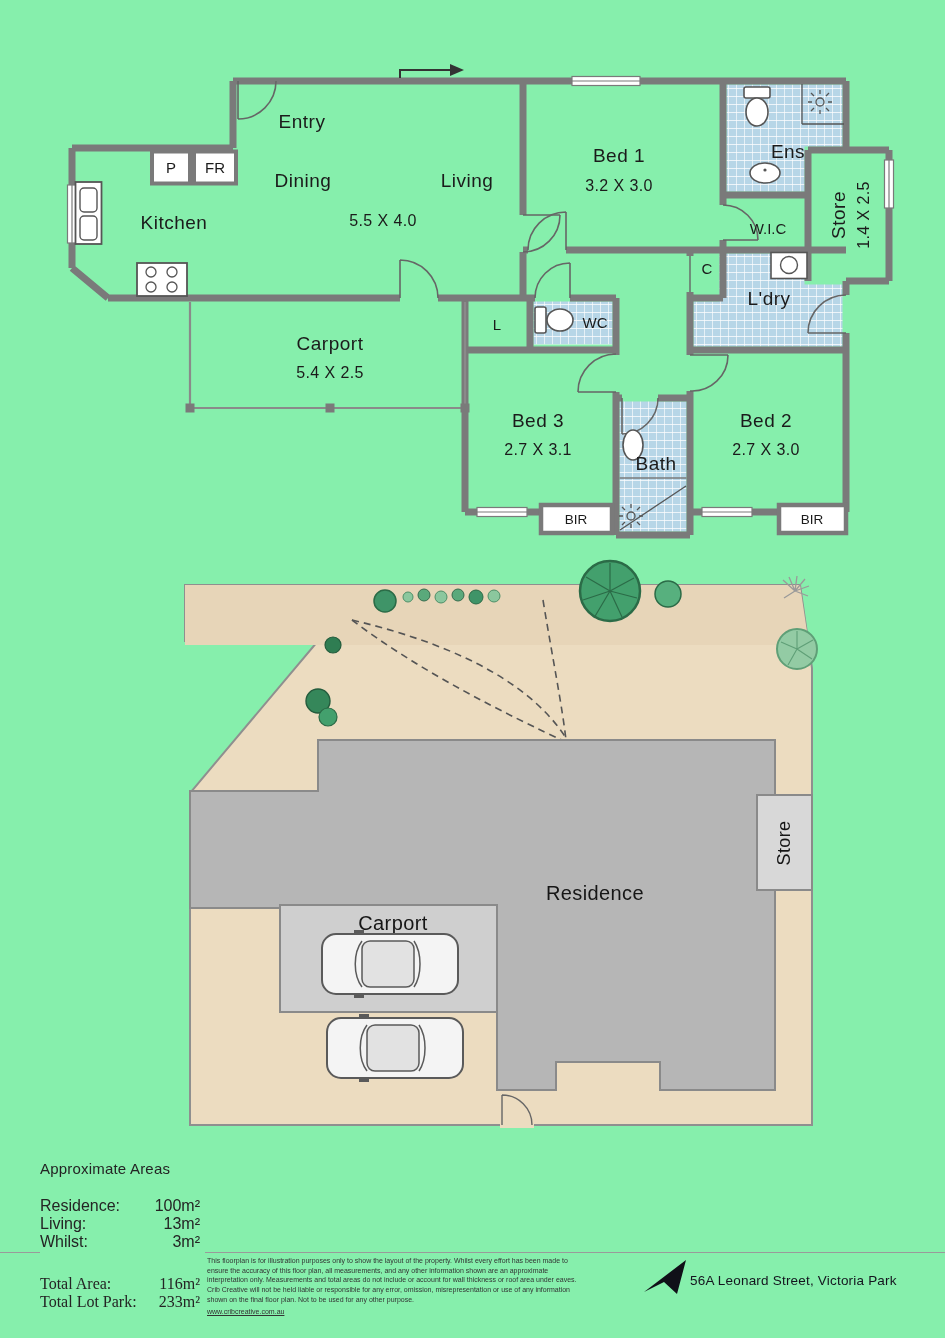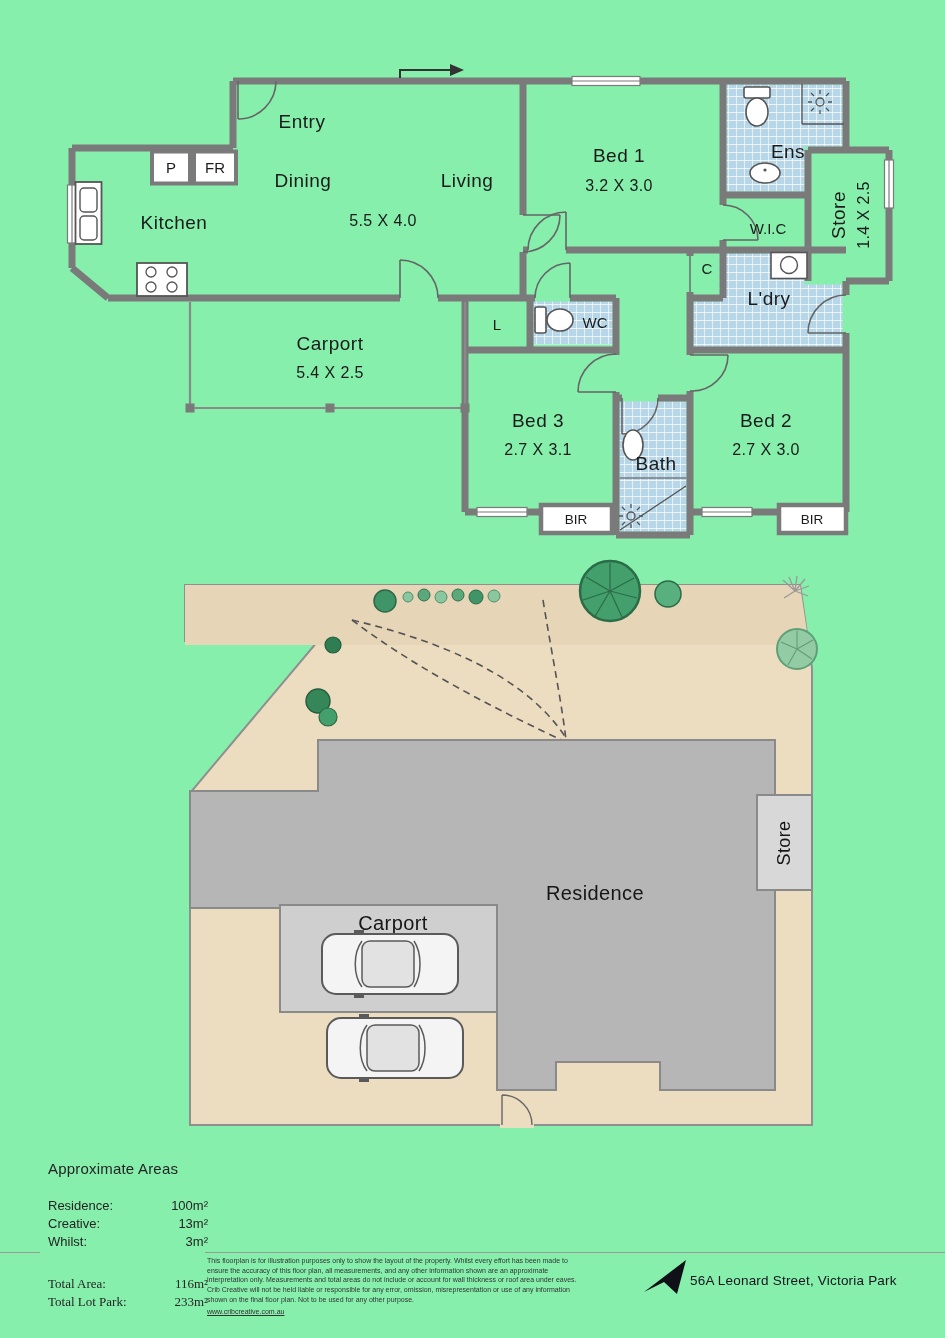--- a/index.html
+++ b/index.html
@@ -6,23 +6,23 @@
   .page{position:relative;width:945px;height:1338px;background:#86efac;overflow:hidden;font-family:"Liberation Sans",sans-serif;}
   .plan-svg{position:absolute;left:0;top:0;}
   svg text{font-family:"Liberation Sans",sans-serif;fill:#1b1b1b;}
   .rn{font-size:19px;letter-spacing:.5px;text-anchor:middle;}
   .dim{font-size:16px;letter-spacing:.4px;text-anchor:middle;}
   .sm{font-size:15px;text-anchor:middle;}
   .xs{font-size:13.5px;text-anchor:middle;}
   .site-label{font-size:20px;letter-spacing:.4px;text-anchor:middle;fill:#161616;}
   .site-label-sm{font-size:18px;letter-spacing:.4px;text-anchor:middle;fill:#161616;}
 
-  .areas{position:absolute;left:48px;top:1160px;width:170px;color:#242424;}
+  .areas{position:absolute;left:40px;top:1160px;width:170px;color:#242424;}
   .areas-title{font-size:15px;letter-spacing:.2px;margin-bottom:20px;}
-  .arow{display:flex;justify-content:space-between;font-size:13px;line-height:18px;width:160px;}
+  .arow{display:flex;justify-content:space-between;font-size:16px;line-height:18px;width:160px;}
   .atotals{margin-top:24px;font-family:Liberation Serif, serif;}
   .hr-seg{position:absolute;height:1px;background:#9a9a9a;}
   .disclaimer{position:absolute;left:207px;top:1256px;width:374px;font-size:7px;line-height:1.38;color:#333;}
   .website{text-decoration:underline;margin-top:3px;}
   .logo{position:absolute;left:642px;top:1256px;}
   .address{position:absolute;left:690px;top:1273px;font-weight:normal;font-size:13.5px;color:#14141e;letter-spacing:.2px;}
 </style>
 </head>
 <body>
 
@@ -260,21 +260,21 @@
   </g>
 </svg>
 
 <div class="areas">
   <div class="areas-title">Approximate Areas</div>
   <div class="arow">
     <span>Residence:</span>
     <span>100m²</span>
   </div>
   <div class="arow">
-    <span>Creative:</span>
+    <span>Living:</span>
     <span>13m²</span>
   </div>
   <div class="arow">
     <span>Whilst:</span>
     <span>3m²</span>
   </div>
   <div class="atotals">
     <div class="arow">
       <span>Total Area:</span>
       <span>116m²</span>

